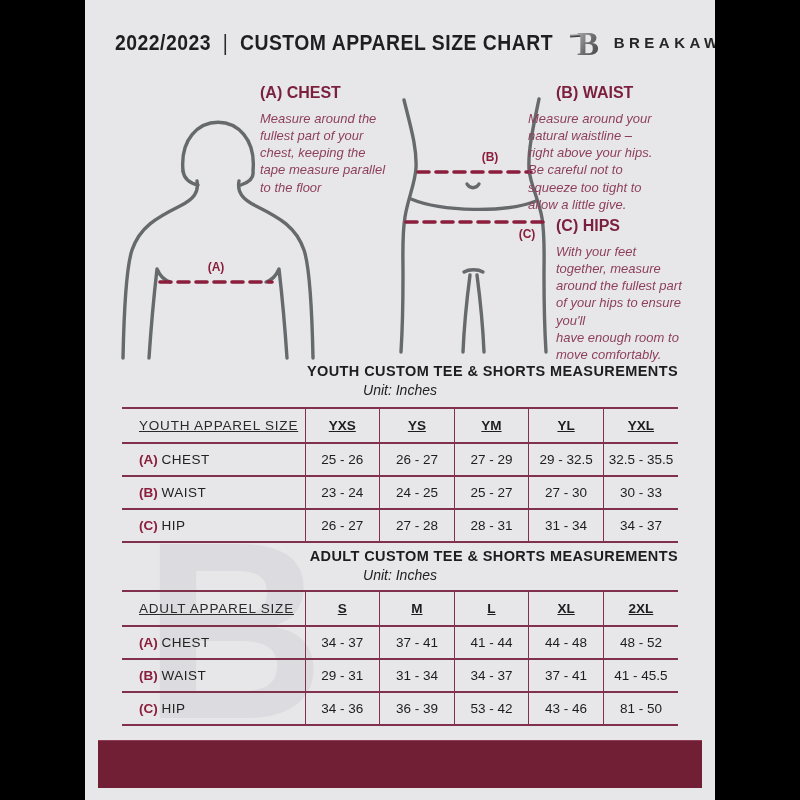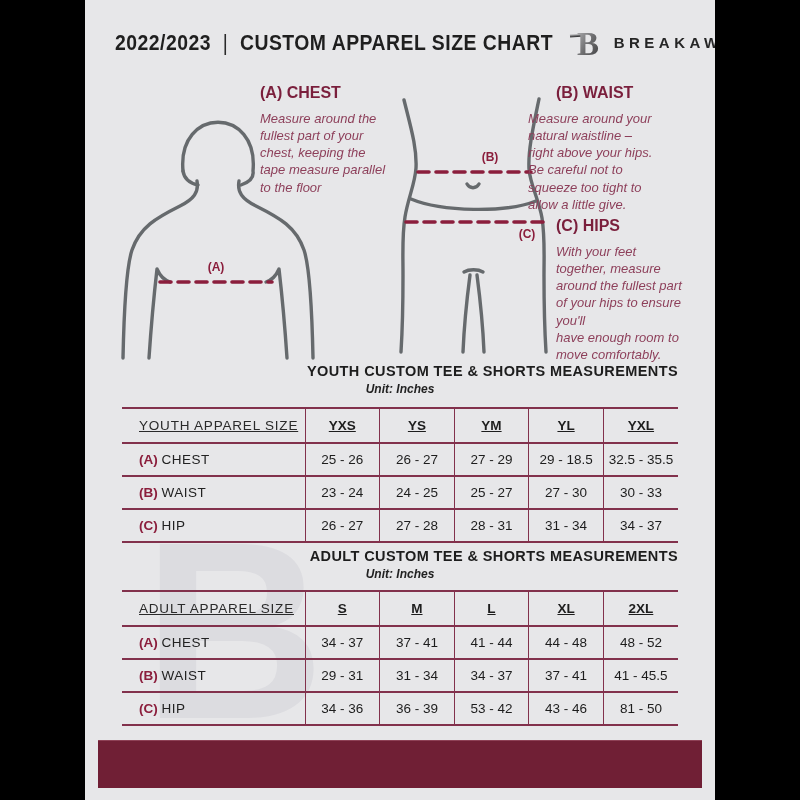--- a/index.html
+++ b/index.html
@@ -39,21 +39,21 @@
     position:absolute; font-weight:700; font-size:12px; color:#8b1e3c;
     transform:translateX(-50%); white-space:nowrap;
   }
   
   .tbl-title {
     position:absolute; left:37px; width:556px; text-align:right;
     font-weight:700; font-size:14.5px; letter-spacing:.4px; color:#1d1d1d; z-index:2;
   }
   .tbl-unit {
     position:absolute; left:37px; width:556px; text-align:center;
-    font-style:italic; font-weight:700; font-size:12px; color:#222; z-index:2;
+    font-style:italic; font-weight:400; font-size:14px; color:#222; z-index:2;
   }
   table.size {
     position:absolute; left:37px; width:556px; border-collapse:collapse;
     table-layout:fixed; z-index:2; background:transparent;
   }
   table.size col.c0 { width:183px; }
   table.size th, table.size td {
     border-top:2px solid #82314c; border-bottom:2px solid #82314c;
     border-left:1.5px solid #82314c; border-right:1.5px solid #82314c;
     font-size:13.5px; color:#1d1d1d; text-align:center; padding:0; height:31px;
@@ -175,21 +175,21 @@
           <th>YL</th>
           <th>YXL</th>
         </tr>
       </thead>
       <tbody>
         <tr>
           <td><span class="rk">(A)</span> <span class="rl">CHEST</span></td>
           <td>25 - 26</td>
           <td>26 - 27</td>
           <td>27 - 29</td>
-          <td>29 - 18.5</td>
+          <td>29 - 32.5</td>
           <td>32.5 - 35.5</td>
         </tr>
         <tr>
           <td><span class="rk">(B)</span> <span class="rl">WAIST</span></td>
           <td>23 - 24</td>
           <td>24 - 25</td>
           <td>25 - 27</td>
           <td>27 - 30</td>
           <td>30 - 33</td>
         </tr>

